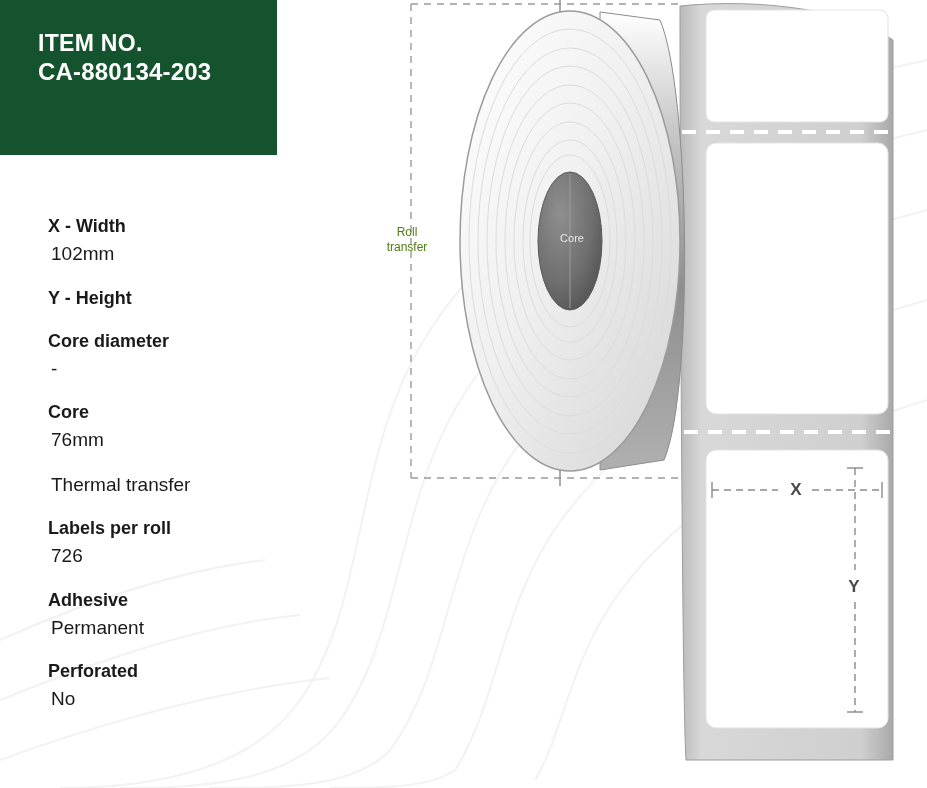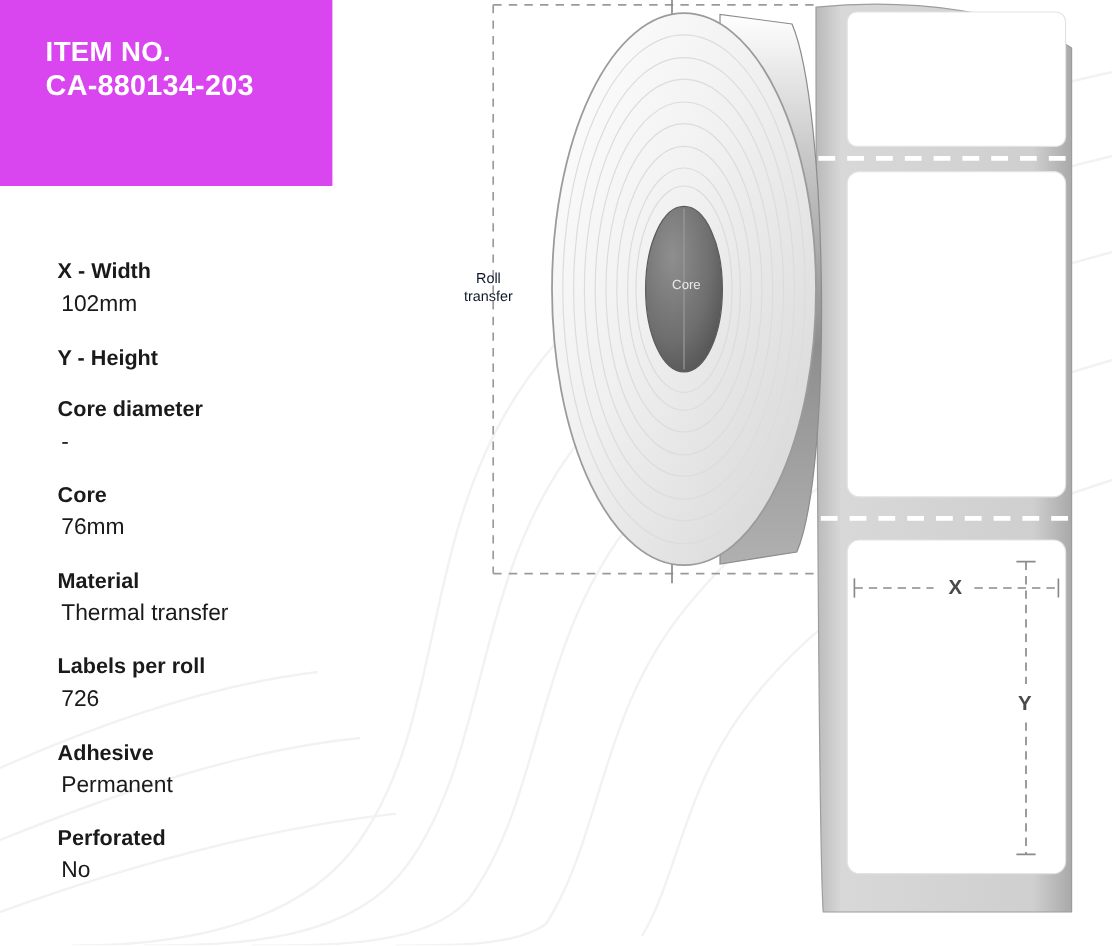--- a/index.html
+++ b/index.html
@@ -23,21 +23,21 @@
     pointer-events: none;
   }
 
   
   .item-banner {
     position: absolute;
     left: 0;
     top: 0;
     width: 277px;
     height: 155px;
-    background: #d946ef;
+    background: #14532d;
     color: #ffffff;
     box-sizing: border-box;
     padding: 30px 0 0 38px;
   }
   .item-banner .item-title {
     font-size: 23px;
     font-weight: bold;
     letter-spacing: 0.3px;
     line-height: 1.2;
   }
@@ -71,21 +71,21 @@
     line-height: 1.5;
     padding-left: 3px;
   }
   .roll-diameter-text {
     position: absolute;
     left: 372px;
     top: 225px;
     width: 70px;
     text-align: center;
     font-size: 12px;
-    color: #0f172a;
+    color: #4d7c0f;
     line-height: 1.25;
   }
   .core-text {
     position: absolute;
     left: 545px;
     top: 232px;
     width: 54px;
     text-align: center;
     font-size: 11px;
     color: #e9e9e9;
@@ -144,21 +144,20 @@
     </div>
     <div class="spec-row">
       <div class="spec-label">Core diameter</div>
       <div class="spec-value">-</div>
     </div>
     <div class="spec-row">
       <div class="spec-label">Core</div>
       <div class="spec-value">76mm</div>
     </div>
     <div class="spec-row">
-      <div class="spec-label">Material</div>
       <div class="spec-value">Thermal transfer</div>
     </div>
     <div class="spec-row">
       <div class="spec-label">Labels per roll</div>
       <div class="spec-value">726</div>
     </div>
     <div class="spec-row">
       <div class="spec-label">Adhesive</div>
       <div class="spec-value">Permanent</div>
     </div>

